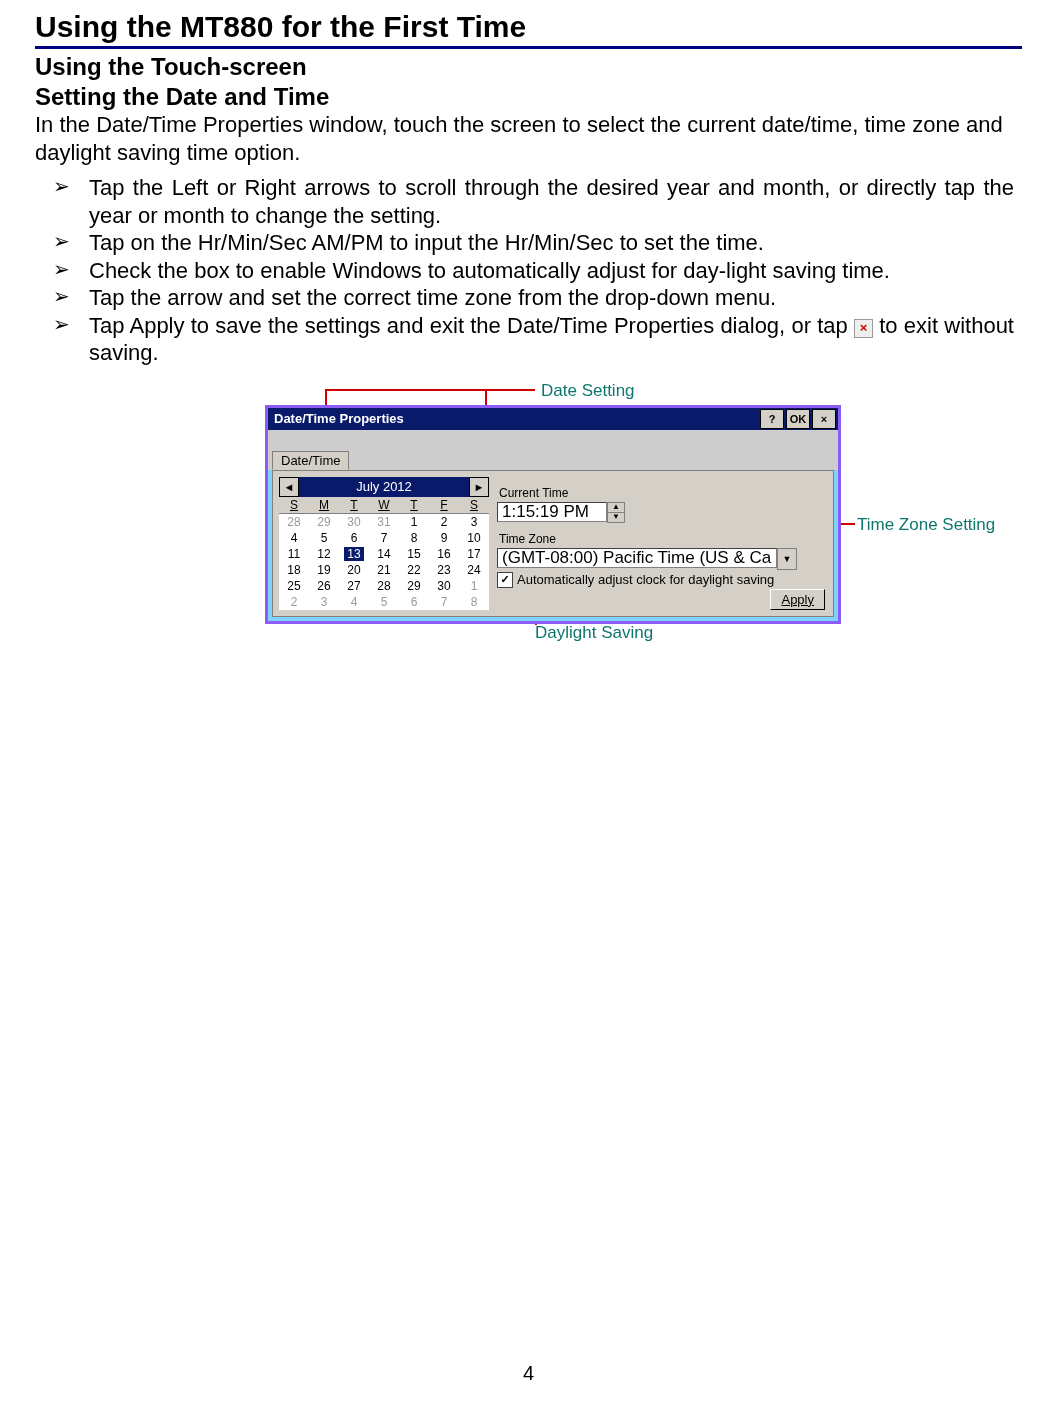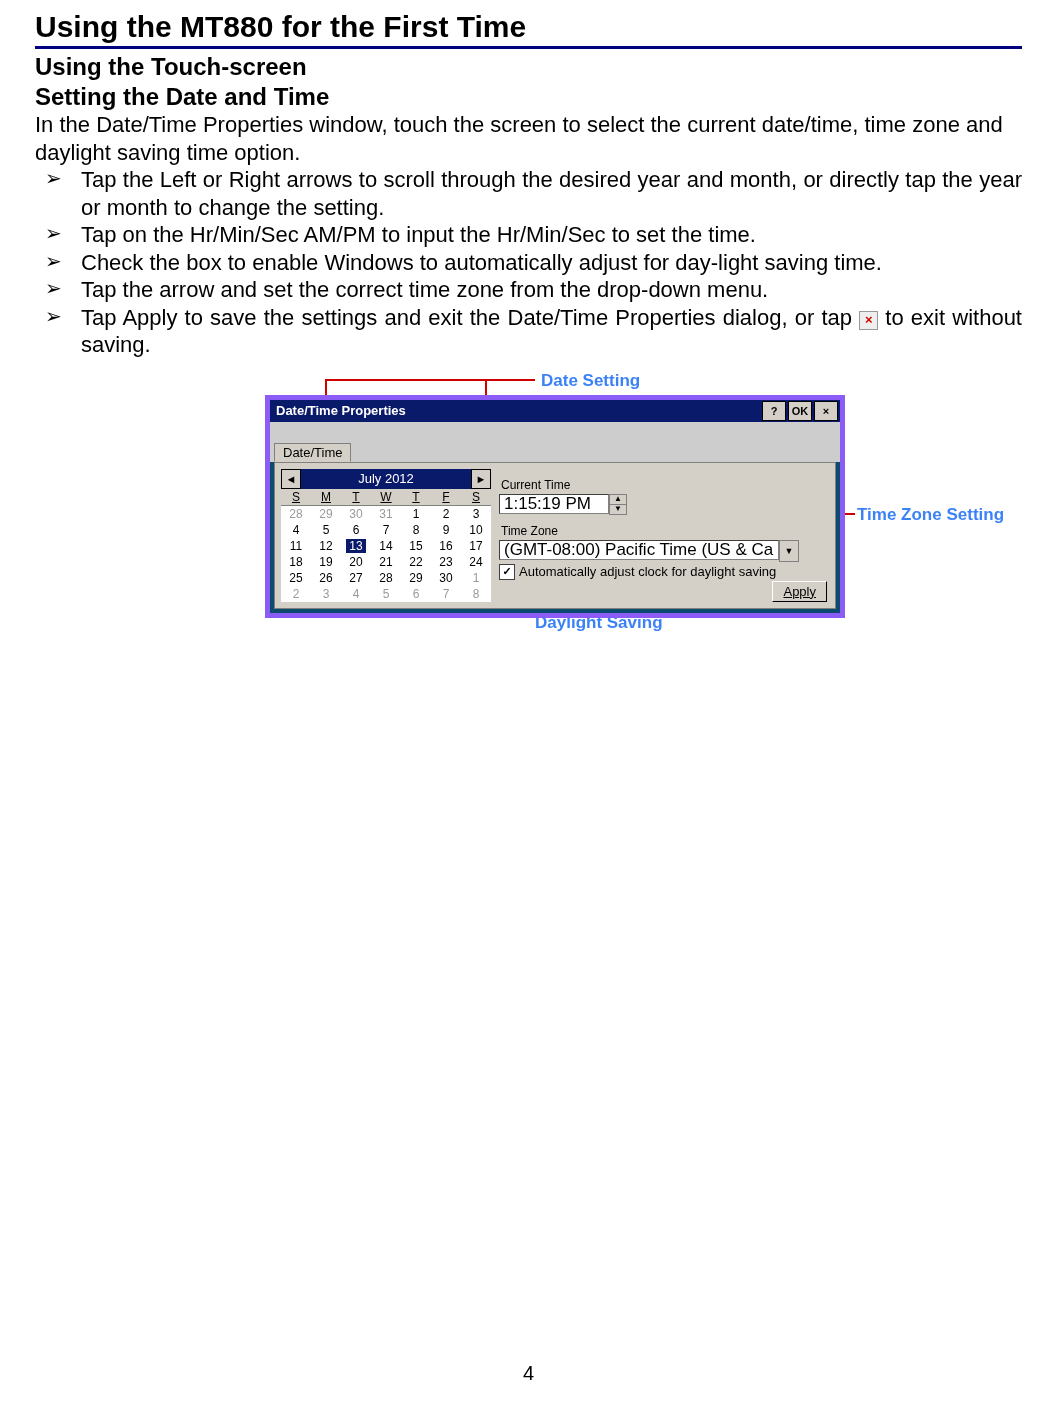--- a/index.html
+++ b/index.html
@@ -3,31 +3,31 @@
 <meta charset="utf-8">
 <style>
   html,body{margin:0;padding:0;background:#fff;font-family:Arial,Helvetica,sans-serif;color:#000}
   .page{width:1057px;min-height:1409px;padding:10px 35px 0 35px;box-sizing:border-box;position:relative}
   .h1{font-size:30px;font-weight:bold;border-bottom:3px solid #00007e;padding-bottom:2px;margin:0 0 4px 0}
   .h2{font-size:24px;font-weight:bold;margin:2px 0 0 0}
   .body{font-size:22px;line-height:1.25}
   ol.num{margin:0 0 24px 0;padding-left:46px}
   ol.num li{padding-left:8px;margin:0}
   .para{margin:0 0 0 0}
-  ul.arrow{list-style:none;margin:0;padding-left:46px}
+  ul.arrow{list-style:none;margin:8px;padding-left:46px}
   ul.arrow li{position:relative;padding-left:0;margin:0;text-align:justify}
   ul.arrow li::before{content:"\27A2";position:absolute;left:-36px;top:0;font-size:20px}
   .inline-close{display:inline-block;width:17px;height:17px;border:1px solid #999;background:#eee;color:#c00;font-size:13px;line-height:15px;text-align:center;font-weight:bold;vertical-align:1px}
   .just{text-align:justify}
 
   
   .fig-wrap{position:relative;width:100%;height:300px;margin-top:6px}
-  .callout{position:absolute;color:#3b82f6;font-weight:bold;font-size:17px;white-space:nowrap}
-
-  .window{position:absolute;left:230px;top:30px;width:570px;border:5px solid #8b5cf6;background:#0c4a6e;font-family:Tahoma,Arial,sans-serif;font-size:13px}
+  .callout{position:absolute;color:#0f766e;font-weight:normal;font-size:17px;white-space:nowrap}
+
+  .window{position:absolute;left:230px;top:30px;width:570px;border:3px solid #8b5cf6;background:#7dd3fc;font-family:Tahoma,Arial,sans-serif;font-size:13px}
   .titlebar{background:linear-gradient(#0a1a6a,#0a1a6a);color:#fff;display:flex;align-items:center;height:22px}
   .titlebar .title{flex:1;font-weight:bold;padding-left:6px;font-size:13px}
   .tb-btn{width:22px;height:18px;margin:2px 2px 2px 0;background:#d4d0c8;border:1px solid #000;color:#000;display:flex;align-items:center;justify-content:center;font-size:11px;font-weight:bold;cursor:pointer}
   .tabstrip{background:#cdcdcd;padding:20px 0 0 4px;height:20px}
   .tab{display:inline-block;background:#d4d0c8;border:1px solid #808080;border-bottom:1px solid #d4d0c8;padding:1px 8px;font-size:13px;position:relative;top:1px}
   .panel{background:#d4d0c8;border:1px solid #808080;margin:0 4px 4px 4px;padding:6px;display:flex;gap:8px}
   .col-left{width:210px}
   .col-right{flex:1;position:relative}
 
   .month-nav{display:flex;align-items:center;background:#0a1a6a;color:#fff;height:20px}

